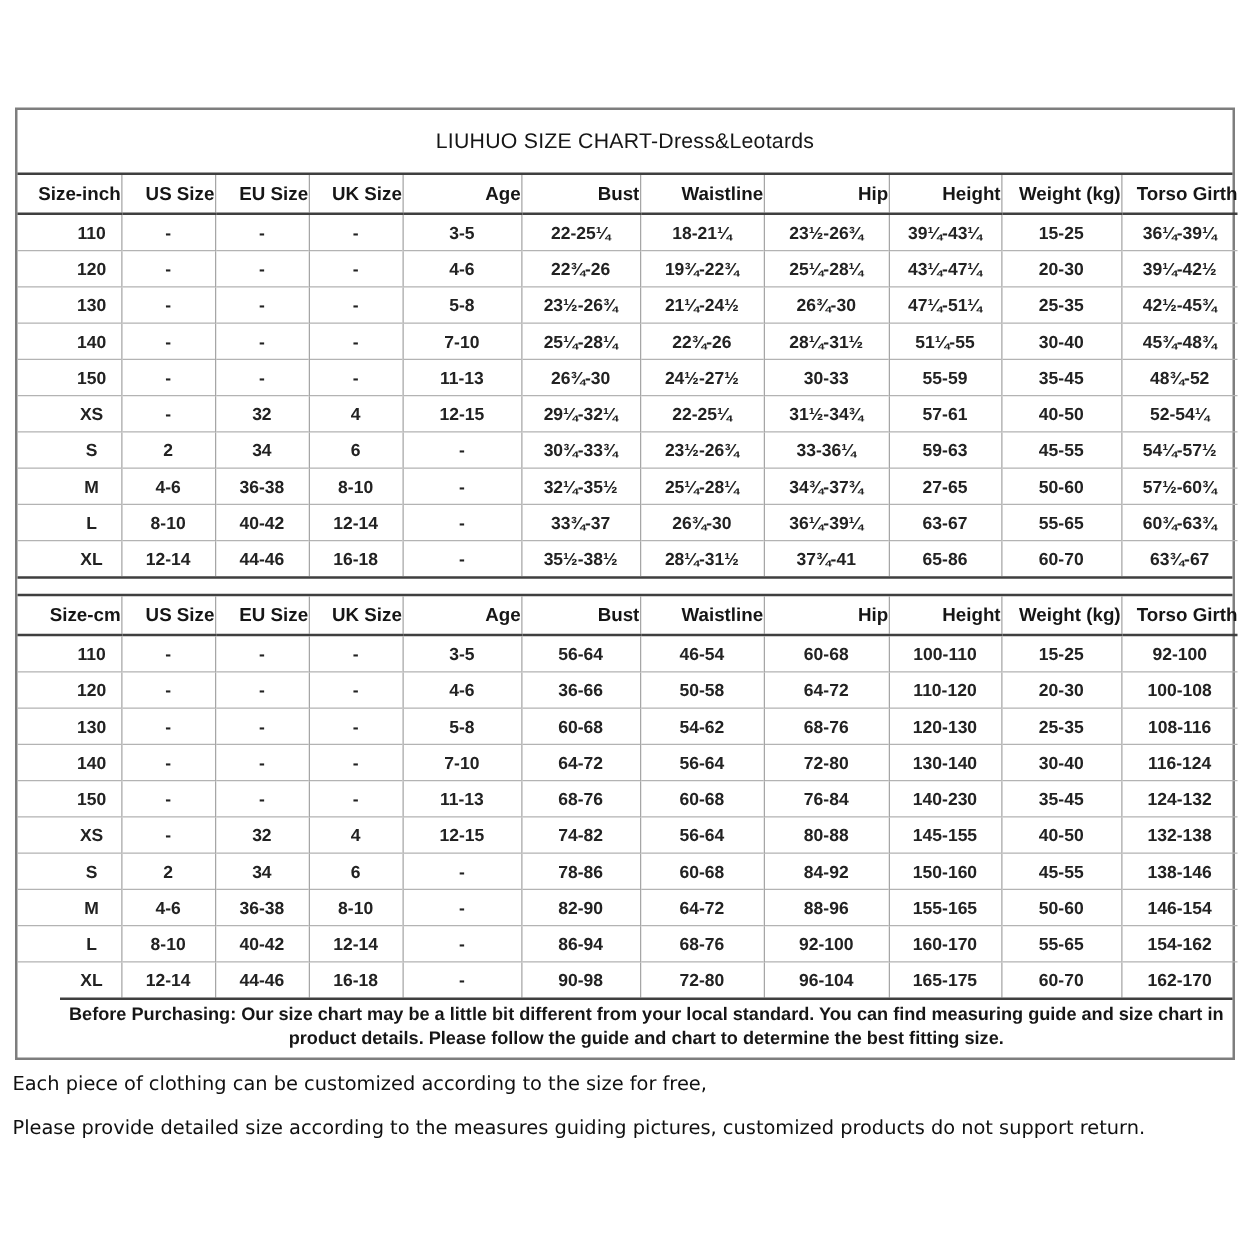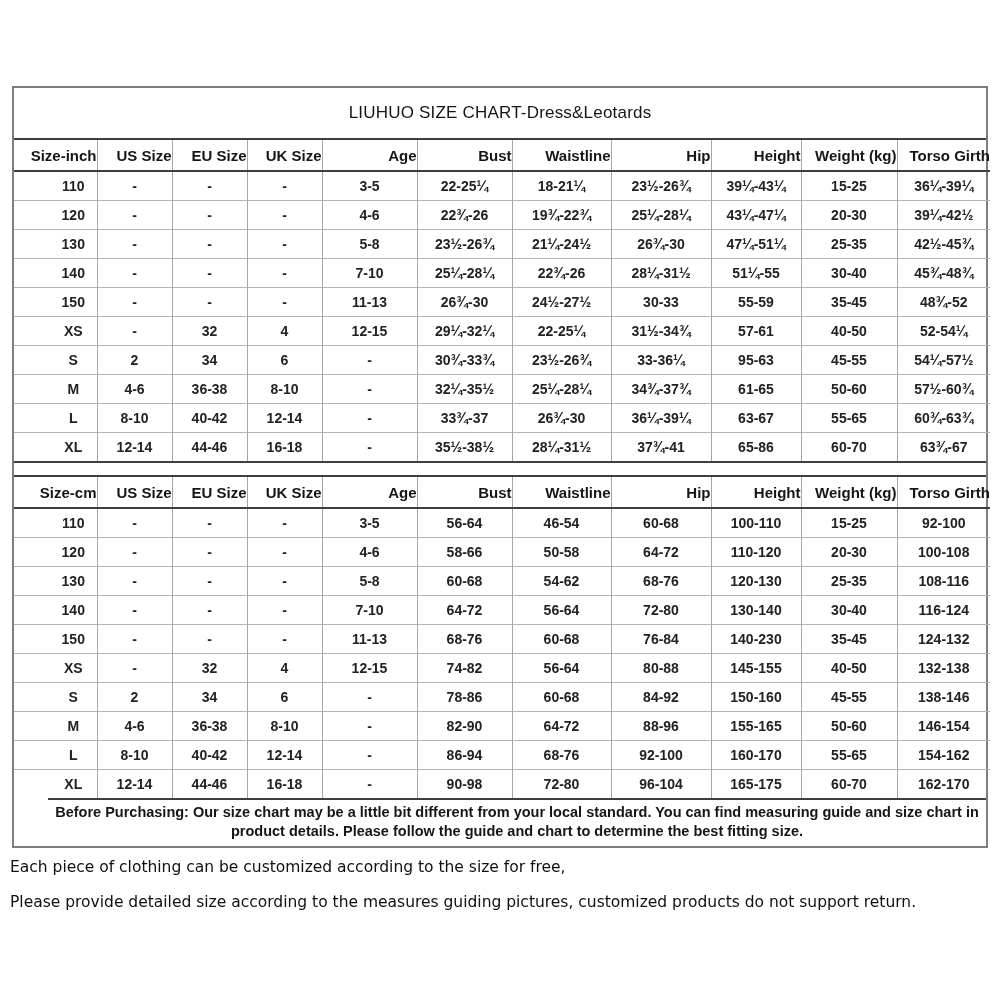--- a/index.html
+++ b/index.html
@@ -207,34 +207,34 @@
           </tr>
           <tr>
             <td>S</td>
             <td>2</td>
             <td>34</td>
             <td>6</td>
             <td>-</td>
             <td>30¾-33¾</td>
             <td>23½-26¾</td>
             <td>33-36¼</td>
-            <td>95-63</td>
+            <td>59-63</td>
             <td>45-55</td>
             <td>54¼-57½</td>
           </tr>
           <tr>
             <td>M</td>
             <td>4-6</td>
             <td>36-38</td>
             <td>8-10</td>
             <td>-</td>
             <td>32¼-35½</td>
             <td>25¼-28¼</td>
             <td>34¾-37¾</td>
-            <td>61-65</td>
+            <td>27-65</td>
             <td>50-60</td>
             <td>57½-60¾</td>
           </tr>
           <tr>
             <td>L</td>
             <td>8-10</td>
             <td>40-42</td>
             <td>12-14</td>
             <td>-</td>
             <td>33¾-37</td>
@@ -302,21 +302,21 @@
             <td>100-110</td>
             <td>15-25</td>
             <td>92-100</td>
           </tr>
           <tr>
             <td>120</td>
             <td>-</td>
             <td>-</td>
             <td>-</td>
             <td>4-6</td>
-            <td>58-66</td>
+            <td>36-66</td>
             <td>50-58</td>
             <td>64-72</td>
             <td>110-120</td>
             <td>20-30</td>
             <td>100-108</td>
           </tr>
           <tr>
             <td>130</td>
             <td>-</td>
             <td>-</td>

